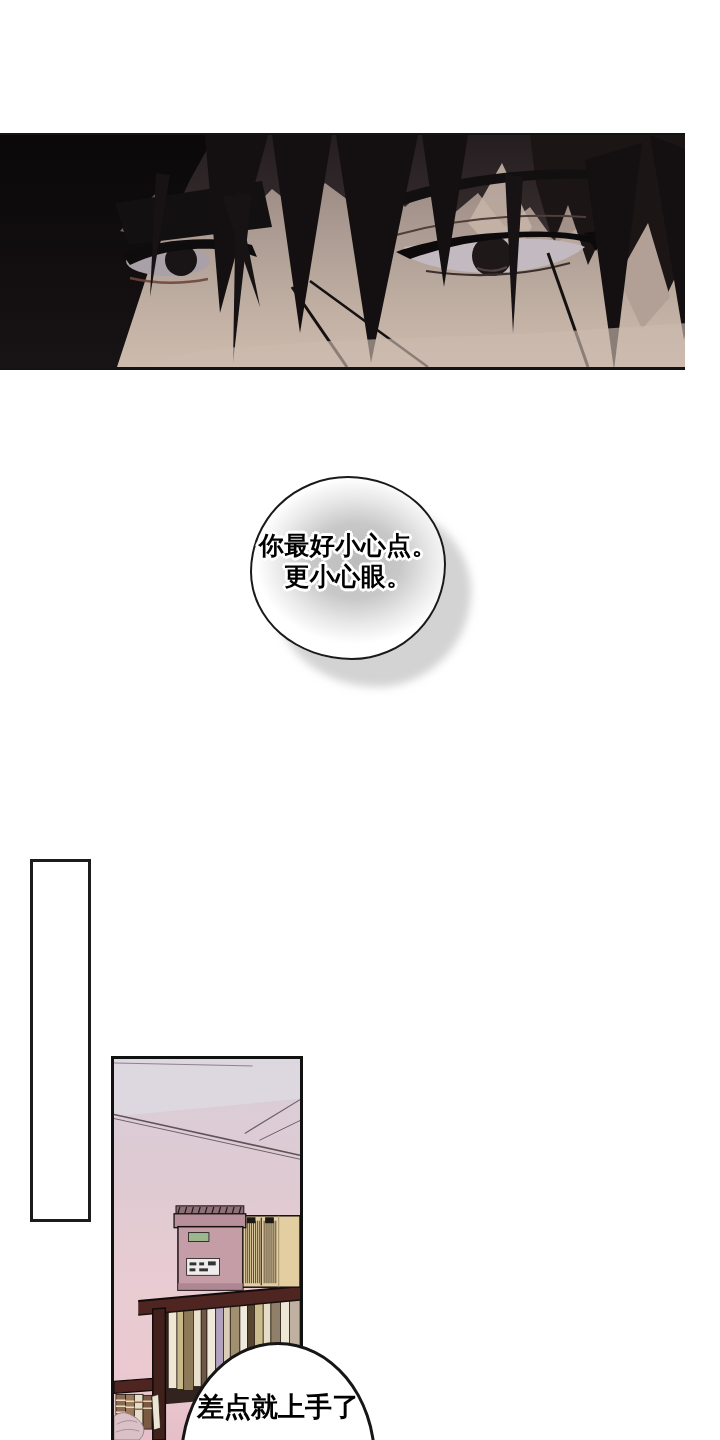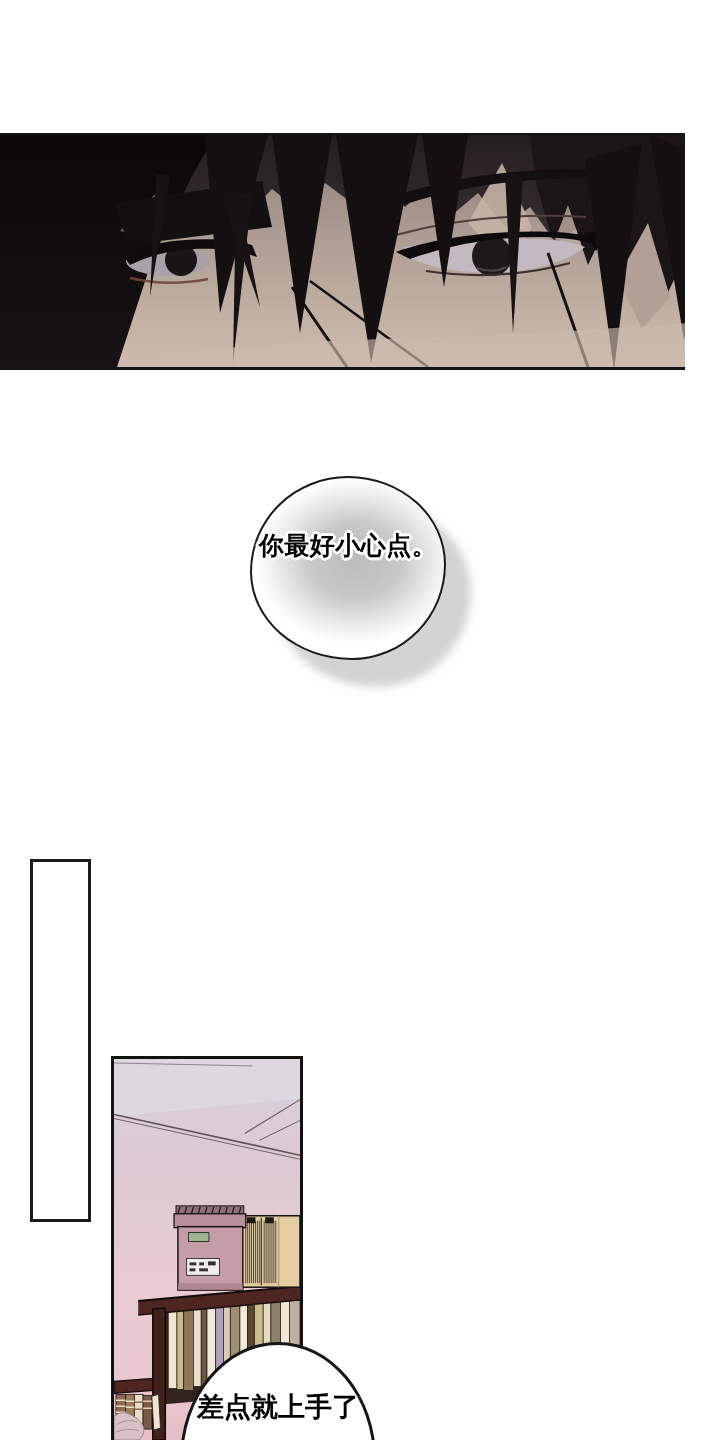--- a/index.html
+++ b/index.html
@@ -105,20 +105,21 @@
         <path d="M 310,146 L 428,232" stroke="#151011" stroke-width="2.5" fill="none"></path>
         <path d="M 548,118 L 588,232" stroke="#151011" stroke-width="3" fill="none"></path>
       </g>
       <polygon fill="#cbbaae" opacity="0.65" points="117,232 720,232 720,186 540,198 330,206 210,214"></polygon>
     </svg>
   </section>
 
   <div class="bubble-main">
     <p class="txt">
       <span class="line">你最好小心点。</span>
+      <span class="line">更小心眼。</span>
     </p>
   </div>
 
   <div class="panel-empty"></div>
 
   <section class="panel-room">
     <svg viewBox="0 0 192 384" preserveAspectRatio="none">
       <defs>
         <linearGradient id="gWall" x1="0" y1="0" x2="0" y2="1">
           <stop offset="0" stop-color="#d9cfd9"></stop>

